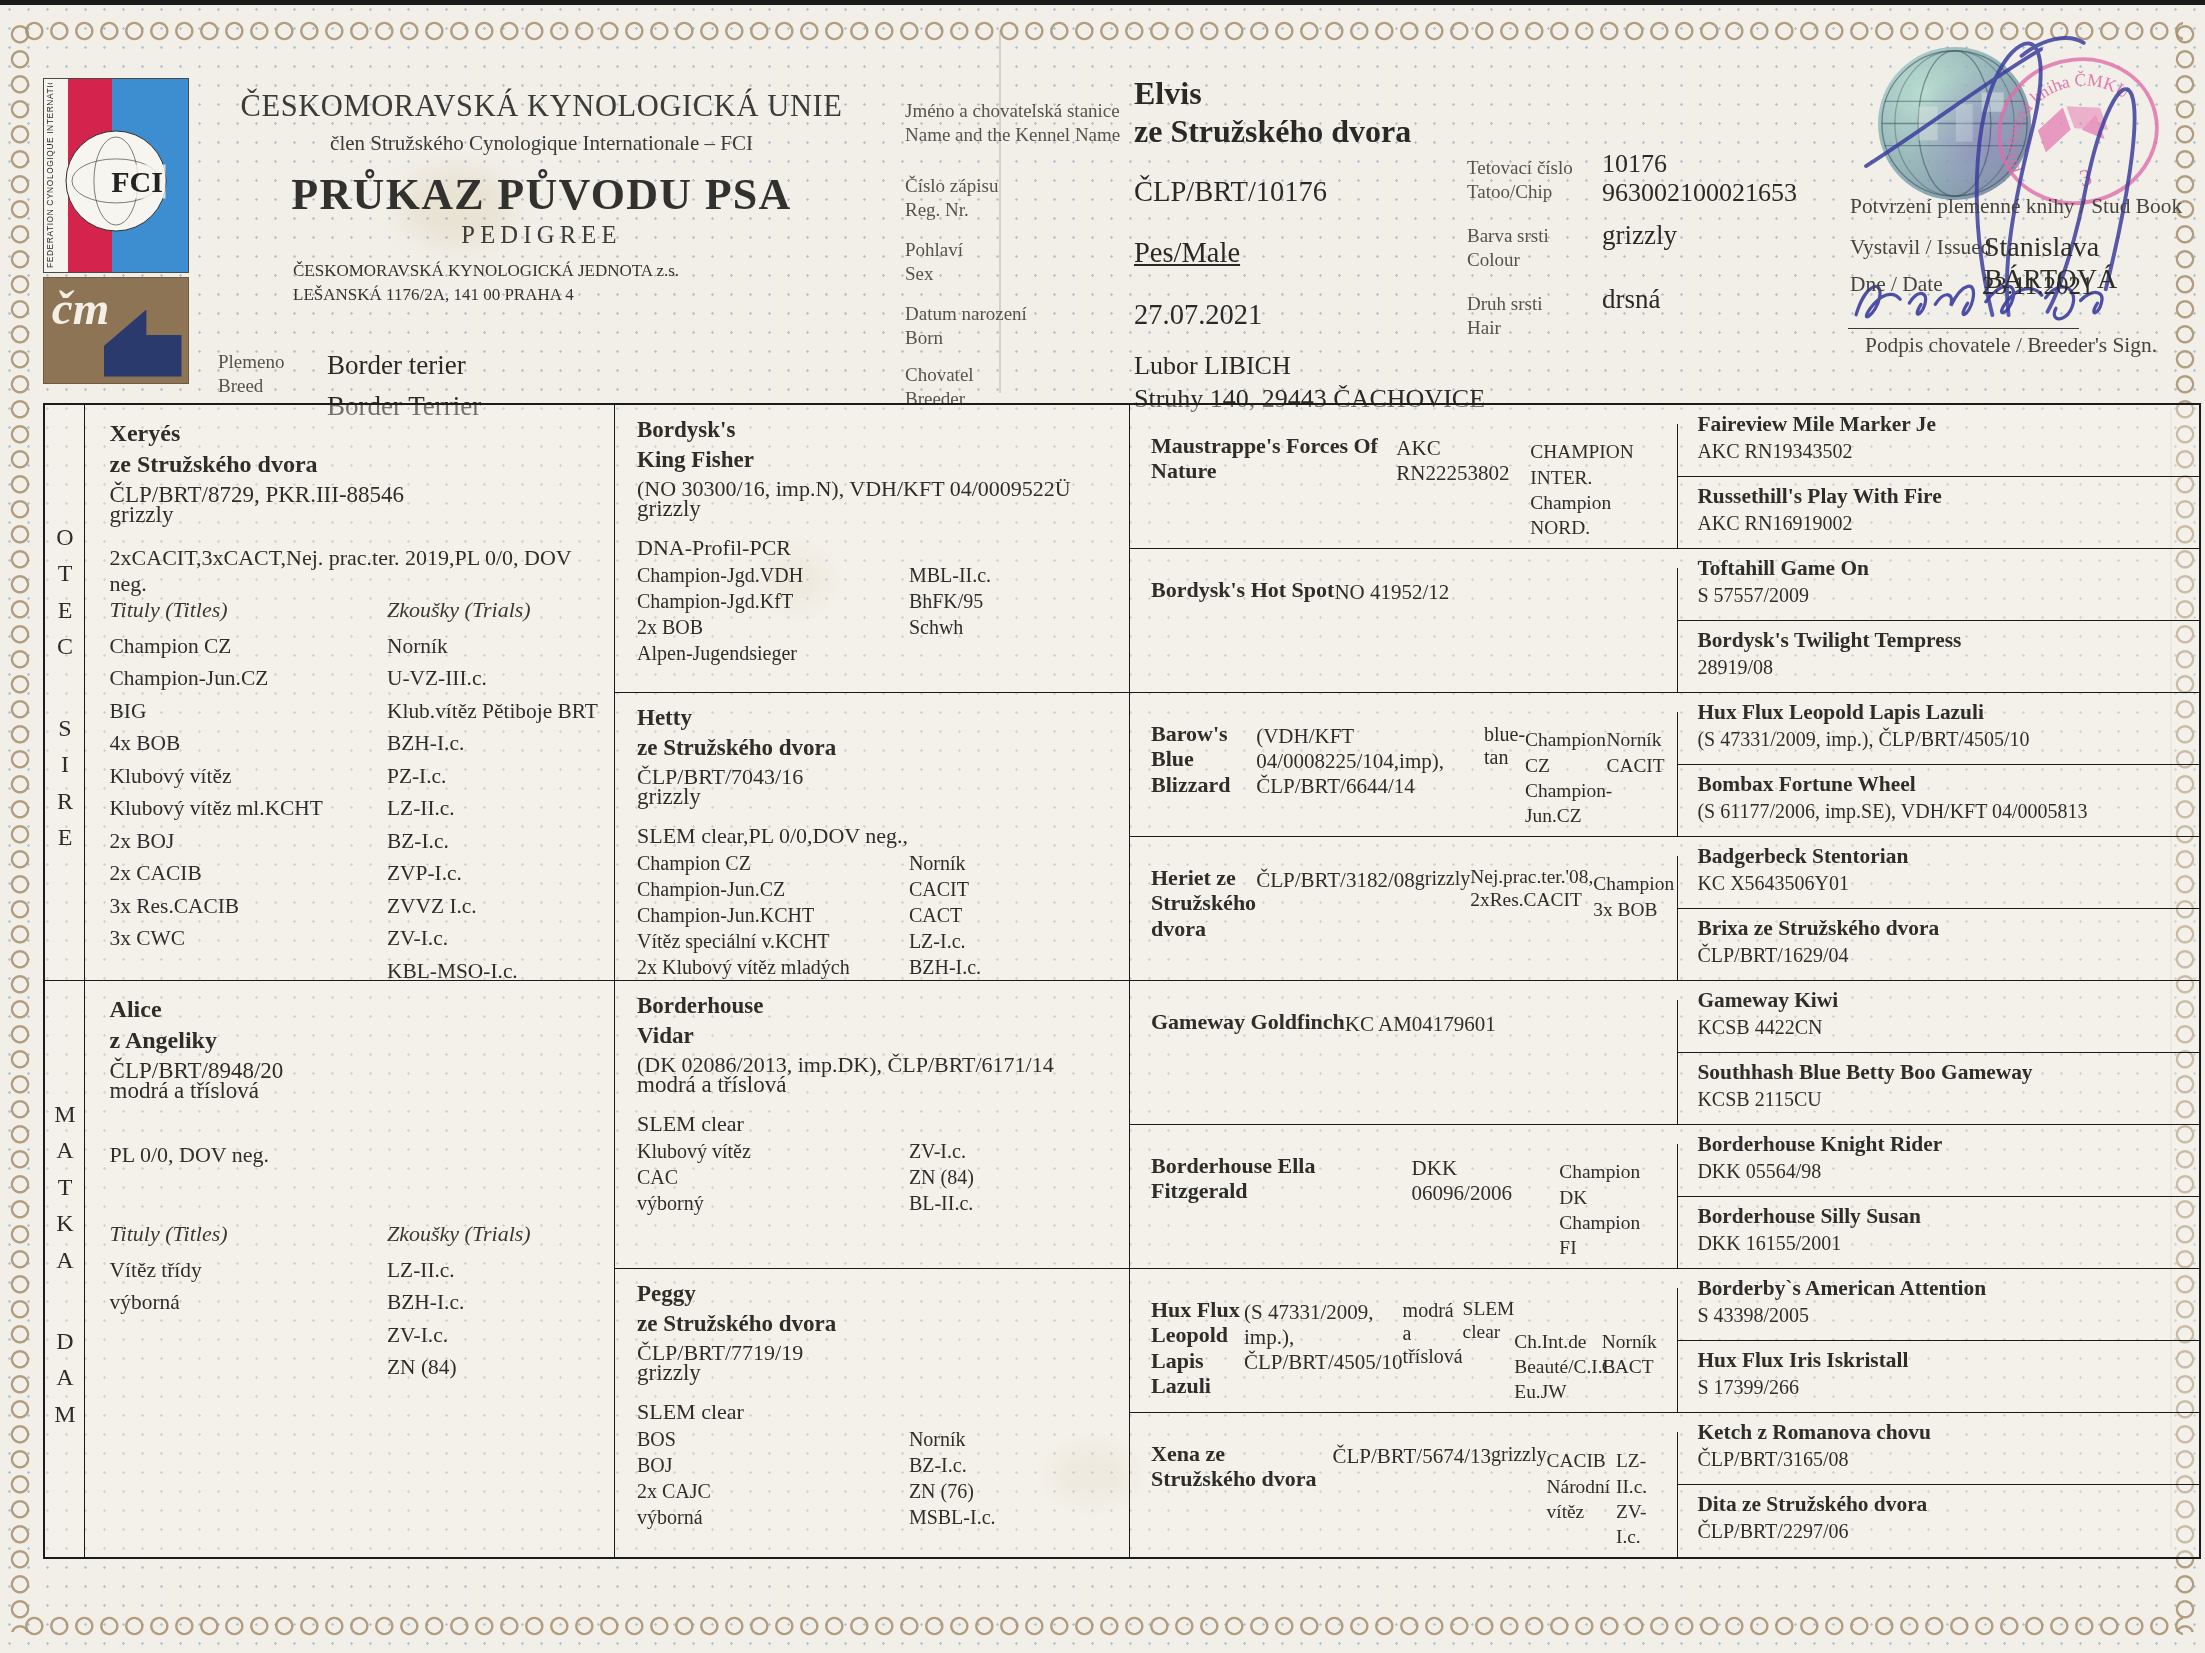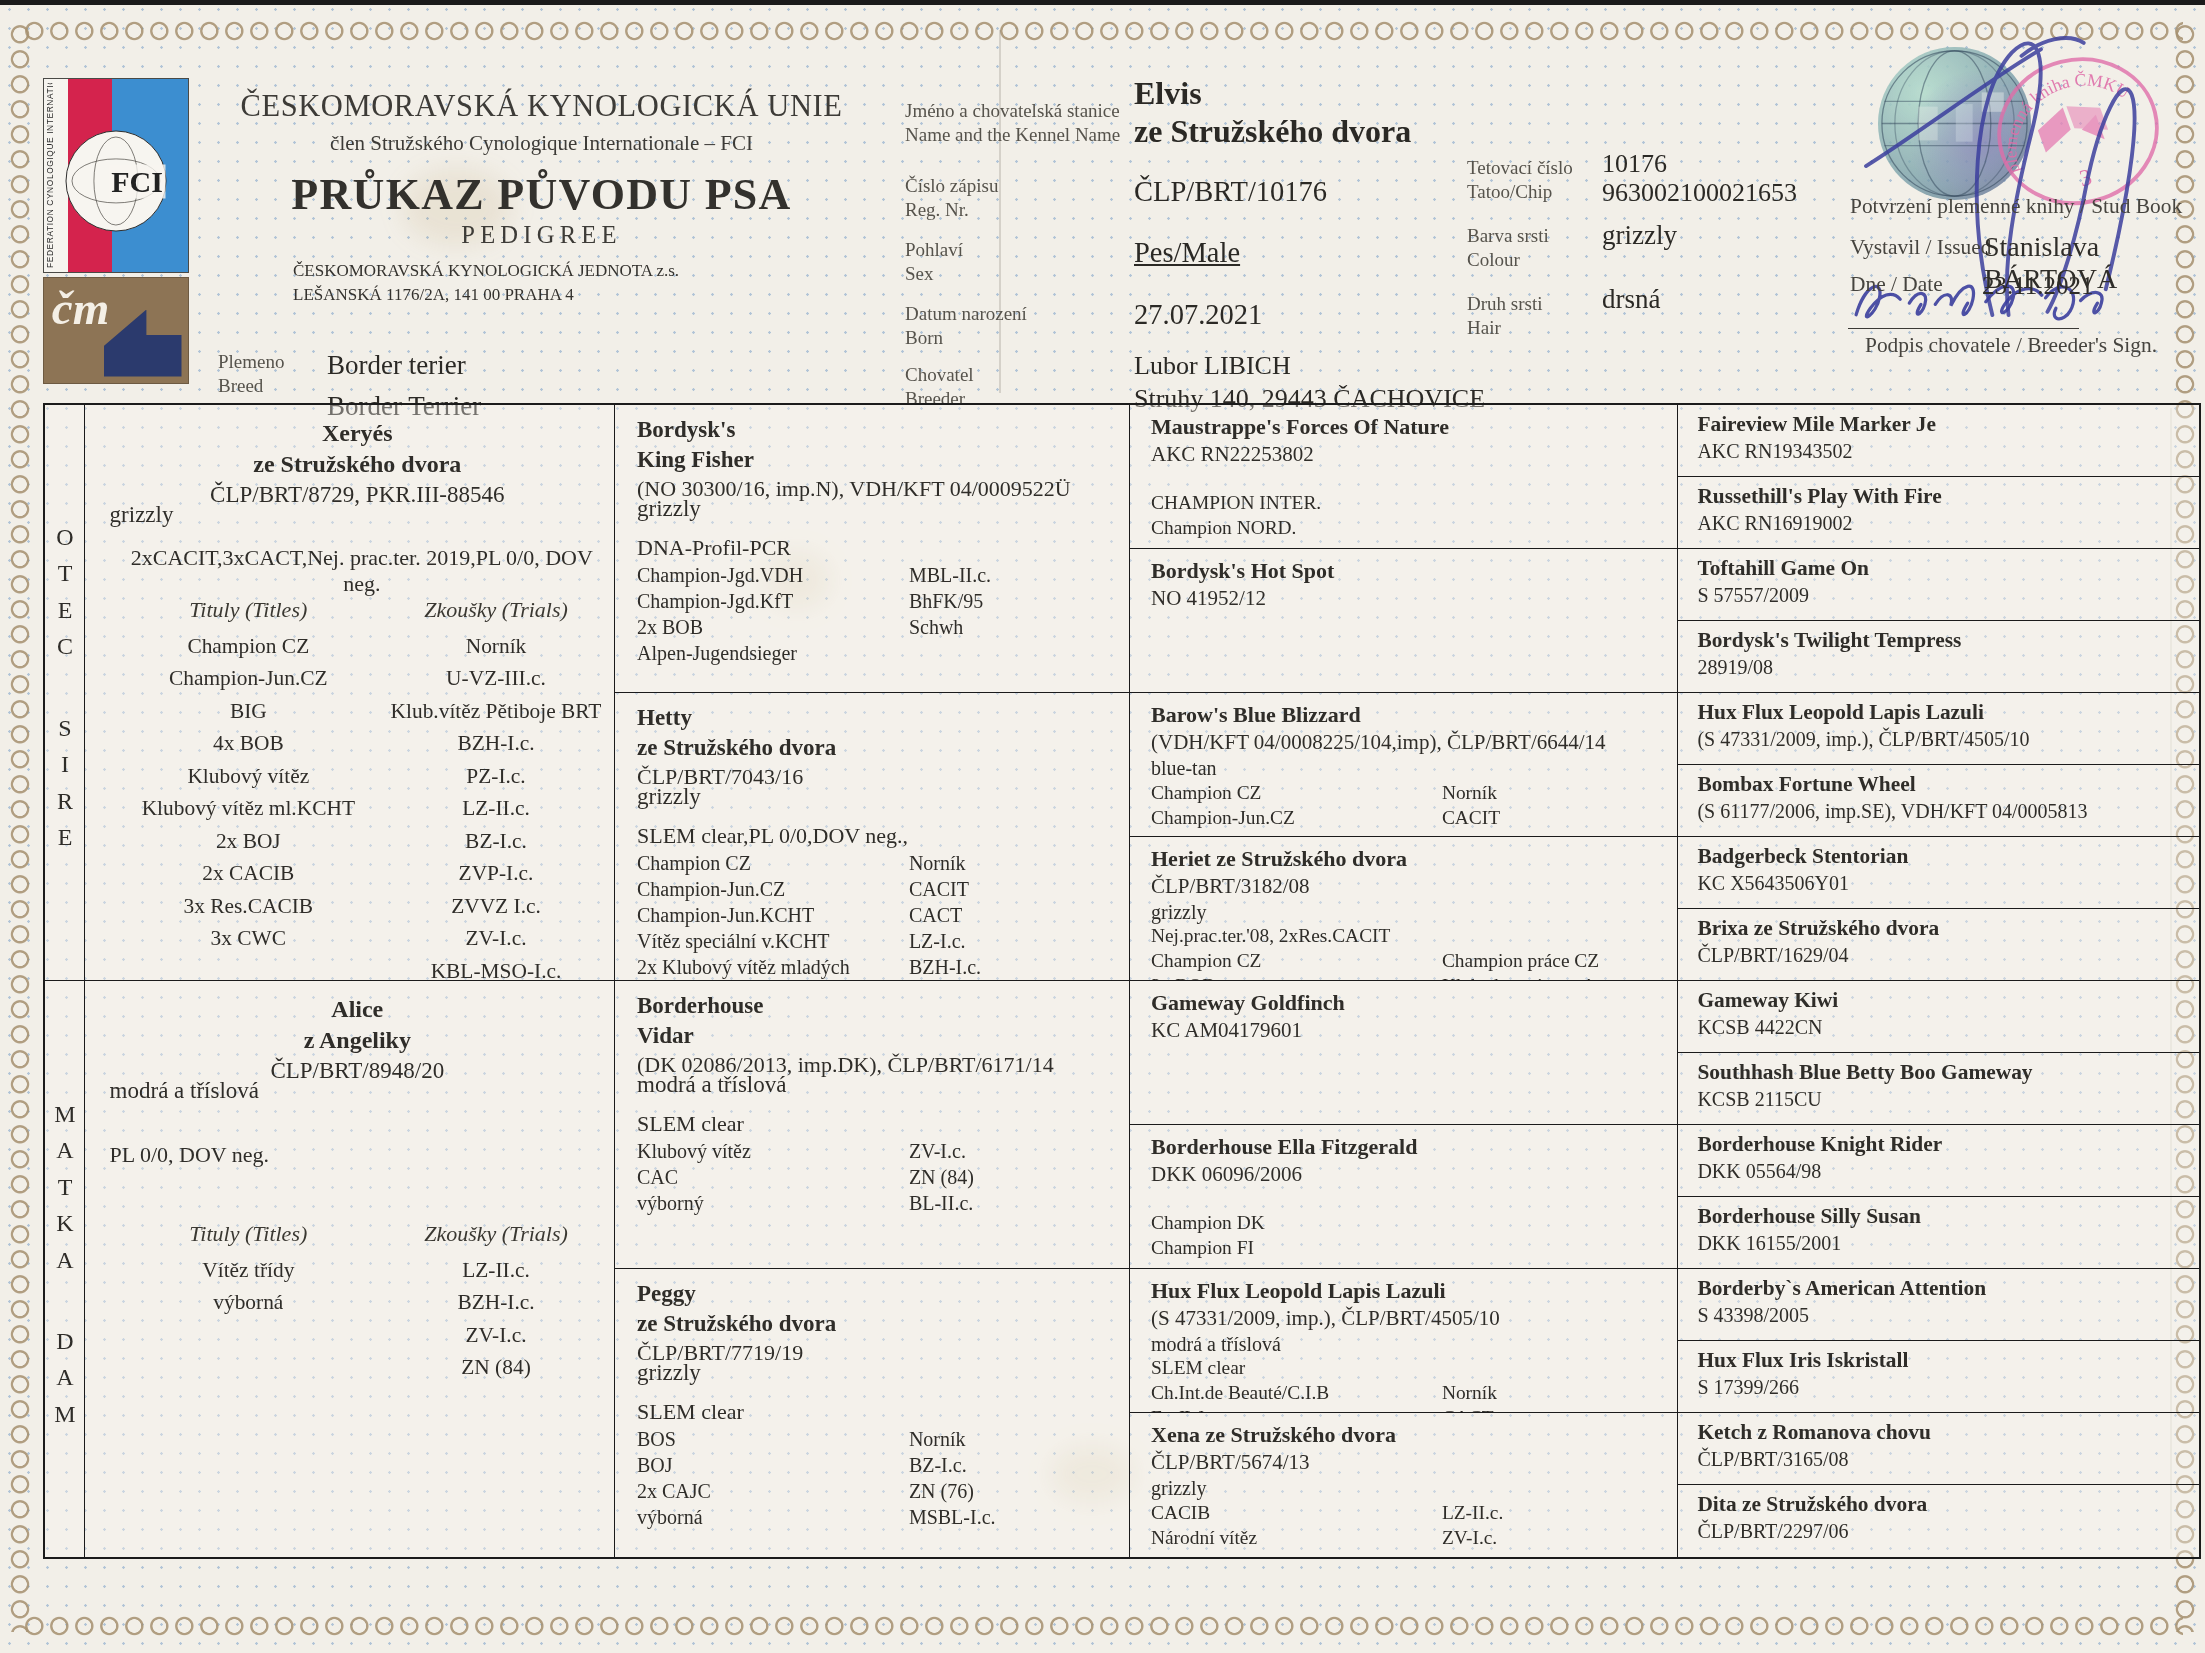--- a/index.html
+++ b/index.html
@@ -93,41 +93,41 @@
   .ptable{left:43px;top:403px;width:2154px;height:1152px;border:2.6px solid #1b1b1b;
     display:grid;grid-template-columns:40px 530px 515px 548px auto;grid-template-rows:repeat(16,1fr);
     background:rgba(248,246,240,.35);}
   .cell{border-right:1.9px solid #1b1b1b;border-bottom:1.9px solid #1b1b1b;position:relative;box-sizing:border-box;overflow:hidden;}
   .noR{border-right:none;} .noB{border-bottom:none;}
   .span8{grid-row:span 8;} .span4{grid-row:span 4;} .span2{grid-row:span 2;}
   .vcell{display:flex;flex-direction:column;align-items:center;justify-content:center;gap:45px;}
   .vword{writing-mode:vertical-rl;text-orientation:upright;letter-spacing:10.4px;font-size:24px;color:#2f2d29;}
   .pre{white-space:pre-line;}
   
-  .cellP{padding:13px 9px 6.5px 24.6px;text-align:center;}
+  .cellP{padding:13px 9px 6.5px 24.6px;}
   .cellP .nm{font-size:24px;font-weight:bold;line-height:1.3;}
   .cellP .rg{font-size:23px;margin-top:1.3px;}
   .cellP .clr{position:absolute;left:24.6px;top:97px;font-size:23px;}
   .cellP .mer{position:absolute;left:24.6px;top:140px;font-size:22px;}
   .cellP .lists{position:absolute;left:24.6px;right:9px;top:192px;}
   .cellP.dam .mer{top:161px;}
   .cellP.dam .lists{top:240px;}
   .lists{display:grid;grid-template-columns:56% 44%;}
   .lh{font-size:22px;font-style:italic;color:#3a3832;padding-bottom:6.5px;}
   .lv{font-size:21.4px;line-height:1.52;}
   
   .cellG{padding:10.4px 7.8px 5.2px 22px;}
   .cellG .nm{font-size:23px;font-weight:bold;line-height:1.3;}
   .cellG .rg{font-size:22px;margin-top:1.3px;}
   .cellG .clr{position:absolute;left:22px;top:91px;font-size:23px;}
   .cellG .mer{position:absolute;left:22px;top:130px;font-size:22px;}
   .cellG .lists{position:absolute;left:22px;right:6.5px;top:157px;}
   .cellG .lv{font-size:20px;line-height:1.3;}
   
-  .cellH{padding:9px 6.5px 7.8px 21px;display:flex;flex-direction:column;}
+  .cellH{padding:9px 6.5px 7.8px 21px;display:flex;flex-direction:row;margin-top:19px;}
   .cellH .nm{font-size:22px;font-weight:bold;line-height:1.15;}
   .cellH .rg{font-size:21px;margin-top:2.6px;line-height:1.2;}
   .cellH .clr{font-size:20px;margin-top:1.9px;line-height:1.15;}
   .cellH .mer{font-size:19.4px;margin-top:1.3px;line-height:1.15;}
   .cellH .lists{margin-top:auto;}
   .cellH .lv{font-size:19.4px;line-height:1.3;}
   
   .cellQ{padding:7.8px 5.2px 3.9px 19.4px;}
   .cellQ .nm{font-size:21.4px;font-weight:bold;line-height:1.1;}
   .cellQ .rg{font-size:20px;margin-top:3.9px;}

